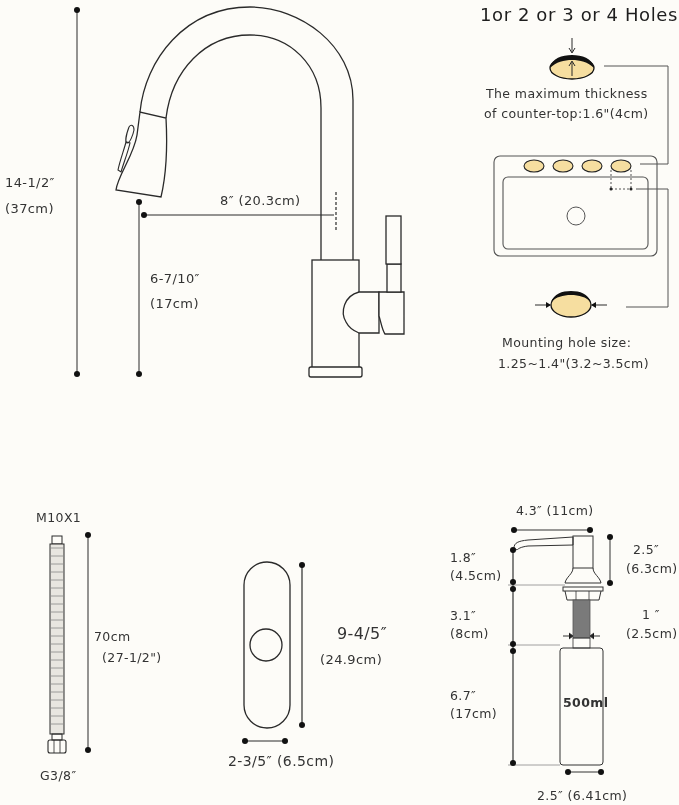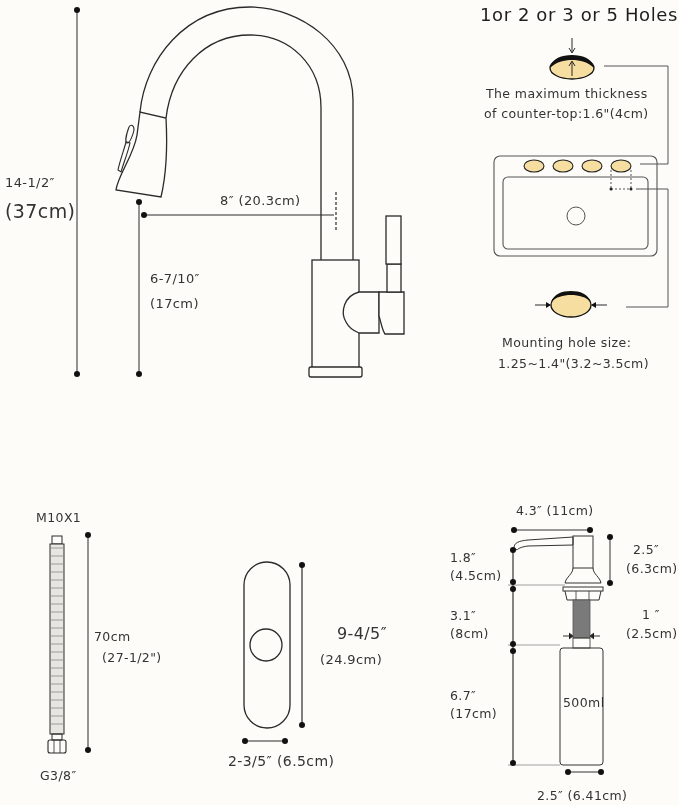--- a/index.html
+++ b/index.html
@@ -140,26 +140,26 @@
       <circle cx="513" cy="763" r="3"></circle>
     </g>
 
     <line x1="610" y1="537" x2="610" y2="583" stroke-width="1"></line>
     <circle cx="610" cy="537" r="3" fill="#111" stroke="none"></circle>
     <circle cx="610" cy="583" r="3" fill="#111" stroke="none"></circle>
   </g>
 </svg>
 
 <div class="lbl" style="left:5px;top:176px;font-size:13px;">14-1/2″</div>
-<div class="lbl" style="left:5px;top:202px;font-size:19px;">(37cm)</div>
+<div class="lbl" style="left:5px;top:202px;font-size:13px;">(37cm)</div>
 <div class="lbl" style="left:200px;top:194px;font-size:13px;margin-left:20px;">8″ (20.3cm)</div>
 <div class="lbl" style="left:150px;top:272px;font-size:13px;">6-7/10″</div>
 <div class="lbl" style="left:150px;top:297px;font-size:13px;">(17cm)</div>
 
-<div class="title" style="left:480px;top:6px;">1or 2 or 3 or 5 Holes</div>
+<div class="title" style="left:480px;top:6px;">1or 2 or 3 or 4 Holes</div>
 <div class="lbl" style="left:486px;top:88px;">The maximum thickness</div>
 <div class="lbl" style="left:484px;top:108px;">of counter-top:1.6"(4cm)</div>
 <div class="lbl" style="left:502px;top:337px;text-align:right;">Mounting hole size:</div>
 <div class="lbl" style="left:498px;top:358px;">1.25~1.4"(3.2~3.5cm)</div>
 
 <div class="lbl" style="left:36px;top:512px;">M10X1</div>
 <div class="lbl" style="left:94px;top:631px;">70cm</div>
 <div class="lbl" style="left:102px;top:652px;">(27-1/2")</div>
 <div class="lbl" style="left:40px;top:770px;">G3/8″</div>
 
@@ -171,14 +171,14 @@
 <div class="lbl" style="left:450px;top:552px;">1.8″</div>
 <div class="lbl" style="left:450px;top:570px;">(4.5cm)</div>
 <div class="lbl" style="left:633px;top:544px;">2.5″</div>
 <div class="lbl" style="left:626px;top:563px;">(6.3cm)</div>
 <div class="lbl" style="left:450px;top:610px;">3.1″</div>
 <div class="lbl" style="left:450px;top:628px;">(8cm)</div>
 <div class="lbl" style="left:642px;top:609px;">1 ″</div>
 <div class="lbl" style="left:626px;top:628px;">(2.5cm)</div>
 <div class="lbl" style="left:450px;top:690px;">6.7″</div>
 <div class="lbl" style="left:450px;top:708px;">(17cm)</div>
-<div class="lbl" style="left:563px;top:697px;">500ml</div>
+<div class="lbl" style="left:563px;top:697px;font-weight:bold;">500ml</div>
 <div class="lbl" style="left:537px;top:790px;">2.5″  (6.41cm)</div>
 
 </body></html>

